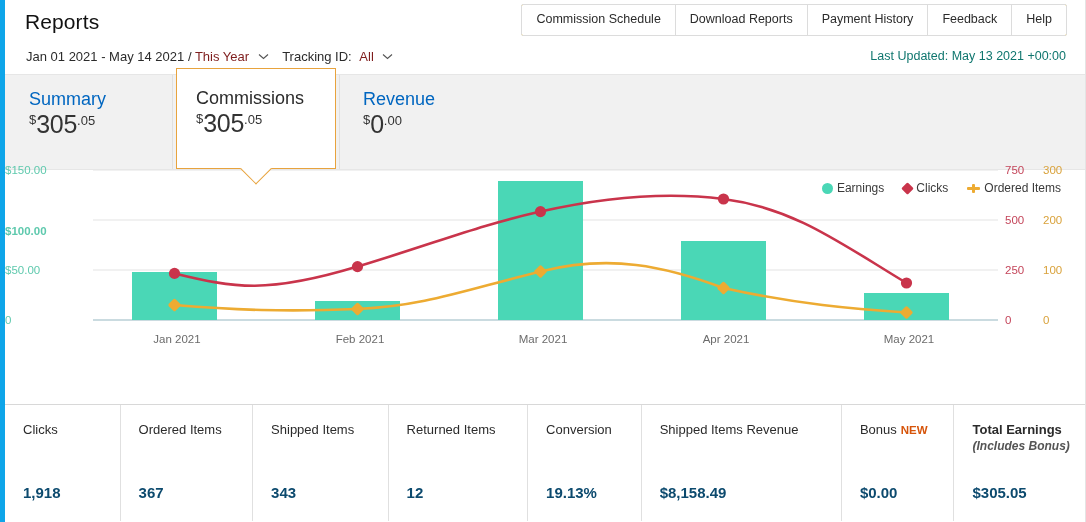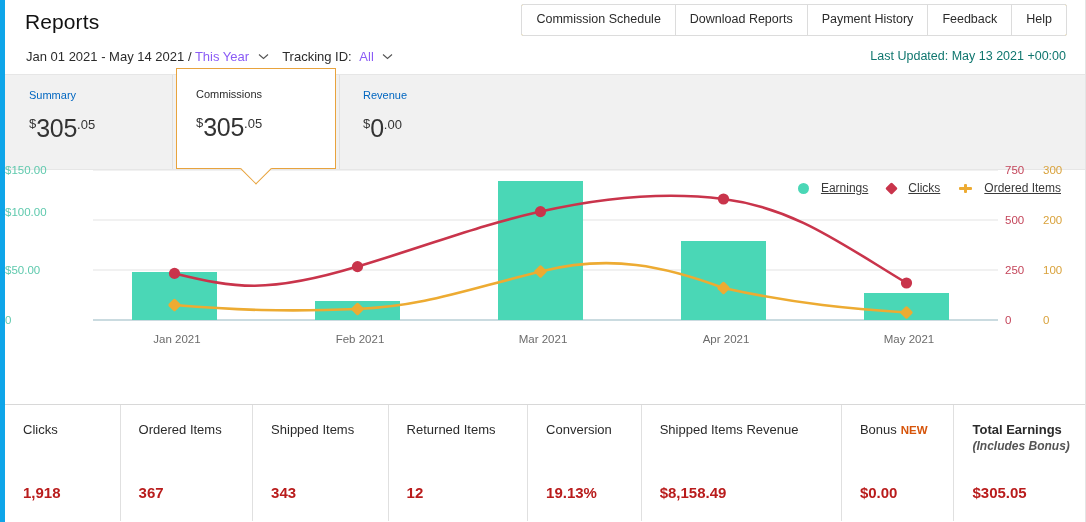--- a/index.html
+++ b/index.html
@@ -32,21 +32,21 @@
     color: #111111;
     letter-spacing: 0.1px;
   }
   .subhead {
     position: absolute;
     left: 21px; top: 49px;
     font-size: 13px;
     color: #2b2b2b;
     white-space: nowrap;
   }
-  .subhead .link { color: #8b5cf6; cursor: pointer; }
+  .subhead .link { color: #7f1d1d; cursor: pointer; }
   .chev {
     display: inline-block;
     margin: 0 10px 0 5px;
     vertical-align: 1px;
     color: #555;
   }
   .chev svg { display: block; }
   .nav-tabs {
     position: absolute;
     right: 18px; top: 4px;
@@ -91,23 +91,23 @@
     cursor: pointer;
   }
   .sum-card + .sum-card::before {
     content: "";
     position: absolute;
     left: 0; top: 0; bottom: 0;
     width: 1px;
     background: #e0e0e0;
   }
   .sum-label {
-    font-size: 11px;
+    font-size: 18px;
     color: #0066c0;
-    margin-bottom: 15px;
+    margin-bottom: 2px;
   }
   .sum-amt {
     color: #333333;
     white-space: nowrap;
     line-height: 1;
   }
   .sum-amt .cur { font-size: 13px; vertical-align: 9px; }
   .sum-amt .whole { font-size: 25px; letter-spacing: -0.3px; }
   .sum-amt .cents { font-size: 13px; vertical-align: 8px; }
 
@@ -149,21 +149,21 @@
   }
   .legend {
     position: absolute;
     right: 24px; top: 11px;
     display: flex;
     gap: 19px;
     align-items: center;
     font-size: 12px;
     color: #3a3a3a;
   }
-  .legend-item { display: flex; align-items: center; gap: 12px; text-decoration: underline; }
+  .legend-item { display: flex; align-items: center; gap: 4px; }
   .lg-dot { width: 11px; height: 11px; border-radius: 50%; display: block; }
   .lg-diamond {
     width: 9px; height: 9px; display: block;
     transform: rotate(45deg);
     border-radius: 1.5px;
   }
   .lg-cross { display: block; width: 13px; height: 13px; position: relative; }
   .lg-cross::before, .lg-cross::after {
     content: ""; position: absolute; background: currentColor; border-radius: 1px;
   }
@@ -221,21 +221,21 @@
     color: #d6540a;
     font-size: 11.5px;
     font-weight: bold;
     margin-left: 4px;
   }
   .stat-value {
     position: absolute;
     left: 18px; bottom: 20px;
     font-size: 15px;
     font-weight: bold;
-    color: #b91c1c;
+    color: #0c4a6e;
     white-space: nowrap;
   }
 </style>
 </head>
 <body>
 
 <div id="app">
 
   <div class="header">
     <div class="page-title">Reports</div>
@@ -314,21 +314,21 @@
       </div>
       <div class="legend-item">
         <span class="lg-cross" style="color:#edab32"></span>
         <span>Ordered Items</span>
       </div>
     </div>
 
     <div class="plot-wrap">
 
       <div class="axis-label ax-left" style="left:0;  width:72px; top:-6px;">$150.00</div>
-      <div class="axis-label ax-left" style="left:0;  width:72px; top:36px;">$100.00</div>
+      <div class="axis-label ax-left" style="left:0;  width:72px; top:55px;font-weight:bold;">$100.00</div>
       <div class="axis-label ax-left" style="left:0;  width:72px; top:94px;">$50.00</div>
       <div class="axis-label ax-left" style="left:0;  width:72px; top:144px;">0</div>
 
       <div class="axis-label ax-clicks" style="left:1000px; width:30px; top:-6px;">750</div>
       <div class="axis-label ax-clicks" style="left:1000px; width:30px; top:44px;">500</div>
       <div class="axis-label ax-clicks" style="left:1000px; width:30px; top:94px;">250</div>
       <div class="axis-label ax-clicks" style="left:1000px; width:30px; top:144px;">0</div>
 
       <div class="axis-label ax-items" style="left:1038px; width:30px; top:-6px;">300</div>
       <div class="axis-label ax-items" style="left:1038px; width:30px; top:44px;">200</div>

